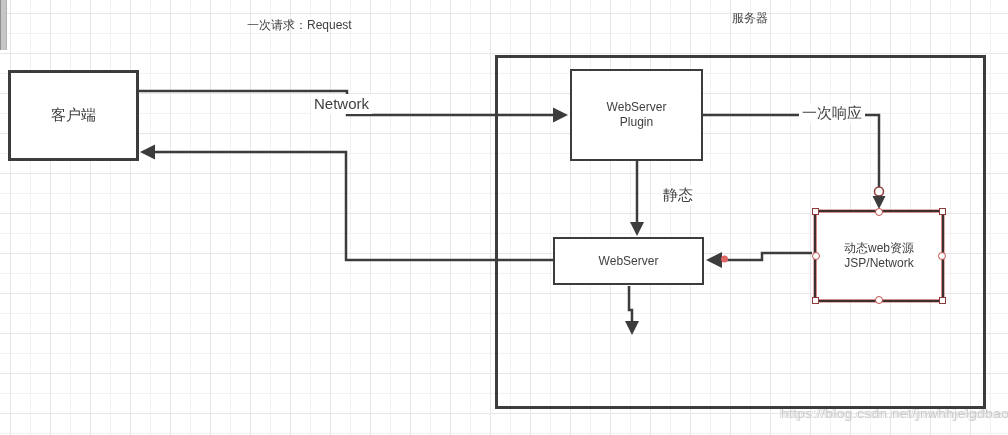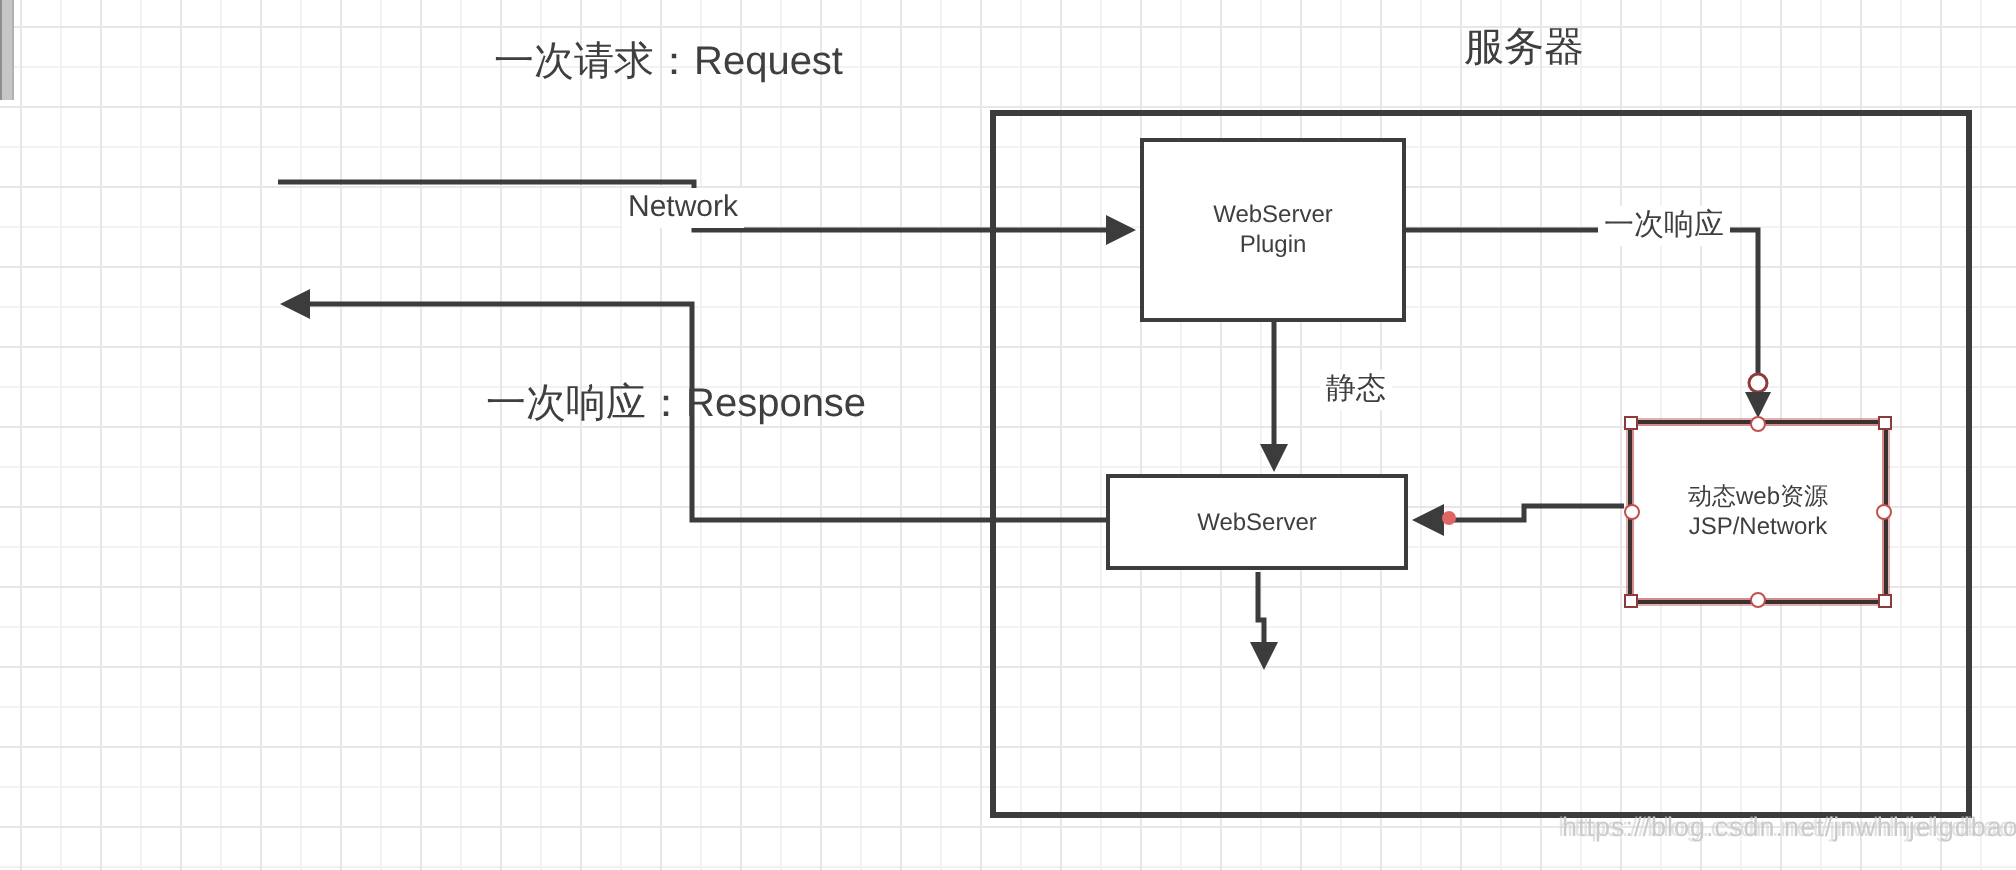--- a/index.html
+++ b/index.html
@@ -27,21 +27,21 @@
   svg.wires{position:absolute;left:0;top:0;z-index:1;pointer-events:none;}
   svg.wires *{pointer-events:auto;}
   .node{
     position:absolute;box-sizing:border-box;background:#fff;border:2.5px solid var(--line);
     display:flex;align-items:center;justify-content:center;flex-direction:column;
     color:var(--text);font-size:12px;line-height:1.25;text-align:center;z-index:2;
   }
   .container-node{background:transparent;border-width:3px;z-index:0;}
   .client-node{border-width:3px;font-size:15px;}
   .lbl{
-    position:absolute;color:var(--text);font-size:20px;white-space:nowrap;z-index:3;
+    position:absolute;color:var(--text);font-size:12px;white-space:nowrap;z-index:3;
   }
   .lbl.small{font-size:15px;background:#fff;padding:0 3px;line-height:20px;}
   .watermark{
     position:absolute;left:757px;top:406px;font-size:13.5px;color:var(--wm);
     letter-spacing:.5px;z-index:4;white-space:nowrap;
     text-shadow:-2px 0 0 rgba(205,205,205,.55);
     margin-left:24px;
   }
   
   .selected{
@@ -82,20 +82,23 @@
     <polygon points="879,209 872.5,196 885.5,196" fill="var(--line)"></polygon>
 
     <polyline points="629,286 629,310 632,310 632,323" fill="none" stroke="var(--line)" stroke-width="2.5"></polyline>
     <polygon points="632,335 625,321 639,321" fill="var(--line)"></polygon>
 
     <polyline points="812,253 762,253 762,260 722,260" fill="none" stroke="var(--line)" stroke-width="2.5"></polyline>
     <polygon points="706,260 722,252 722,268" fill="var(--line)"></polygon>
     <circle cx="724.5" cy="259" r="3.5" fill="var(--dot)"></circle>
   </svg>
 
+  <div class="node client-node" style="left:8px;top:70px;width:131px;height:91px;">
+    <span>客户端</span>
+  </div>
 
   <div class="node" style="left:570px;top:69px;width:133px;height:92px;">
     <span>WebServer</span>
     <span>Plugin</span>
   </div>
 
   <div class="node" style="left:553px;top:237px;width:151px;height:48px;">
     <span>WebServer</span>
   </div>
 
@@ -108,20 +111,19 @@
     <span class="h hs sw"></span>
     <span class="h hs se"></span>
     <span class="h hc n"></span>
     <span class="h hc s"></span>
     <span class="h hc w"></span>
     <span class="h hc e"></span>
   </div>
 
   <div class="lbl" style="left:247px;top:17px;">一次请求：Request</div>
   <div class="lbl small" style="left:311px;top:94px;">Network</div>
-  <div class="lbl" style="left:243px;top:188px;">一次响应：Response</div>
   <div class="lbl" style="left:732px;top:10px;">服务器</div>
   <div class="lbl small" style="left:799px;top:103px;">一次响应</div>
   <div class="lbl small" style="left:616px;top:185px;margin-left:44px;">静态</div>
 
   <div class="watermark">https://blog.csdn.net/jnwhhjelgdbao</div>
 
 </div>
 
 </body></html>

